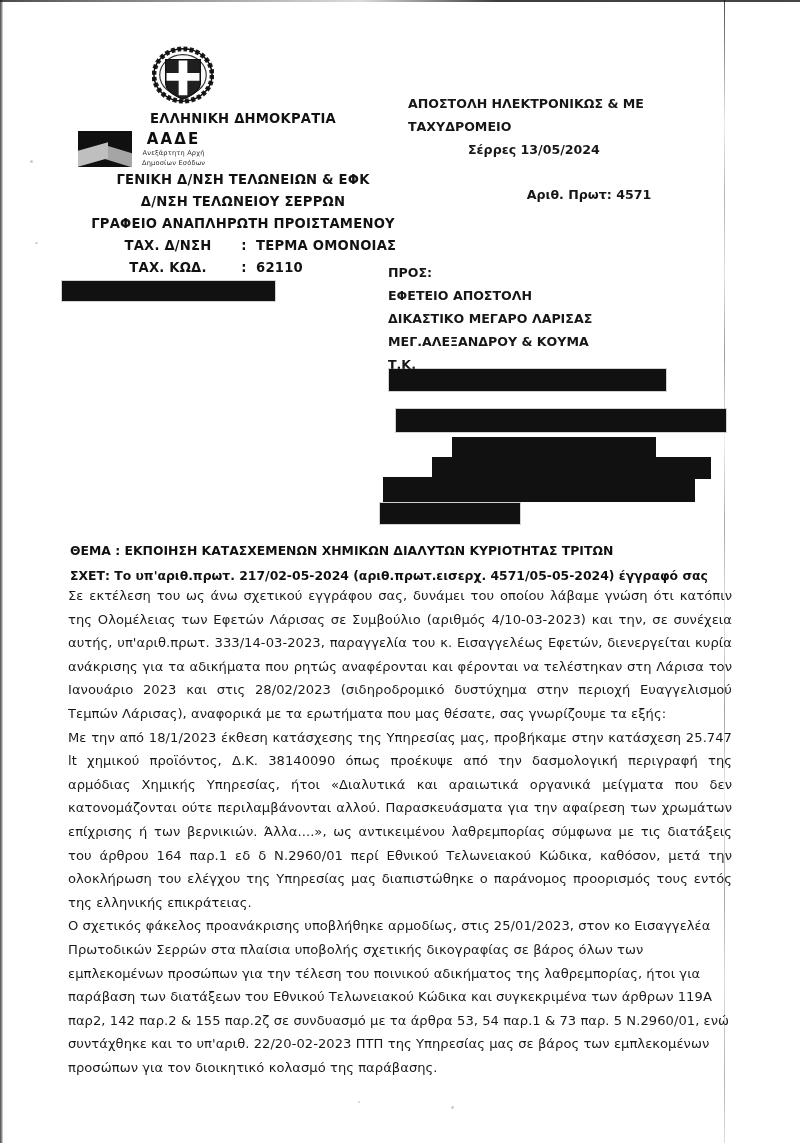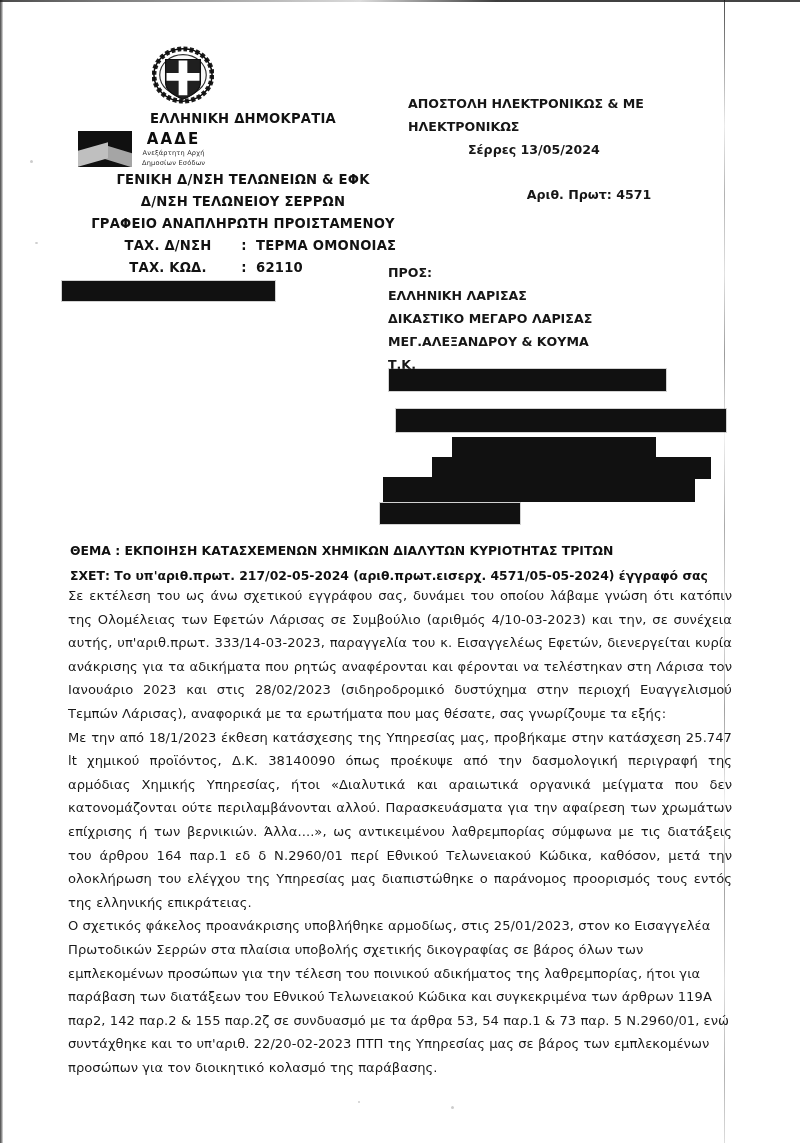--- a/index.html
+++ b/index.html
@@ -252,28 +252,28 @@
       <span class="k">ΤΑΧ. ΚΩΔ.</span>
       <span class="sep">:</span>
       <span class="v">62110</span>
     </div>
   </div>
 
   <div class="redact" style="left:62px;top:281px;width:213px;height:20px;"></div>
 
   <div class="hdr-right">
     <div class="r-line">ΑΠΟΣΤΟΛΗ ΗΛΕΚΤΡΟΝΙΚΩΣ &amp; ΜΕ</div>
-    <div class="r-line">ΗΛΕΚΤΡΟΝΙΚΩΣ</div>
+    <div class="r-line">ΤΑΧΥΔΡΟΜΕΙΟ</div>
     <div class="r-line r-center">Σέρρες 13/05/2024</div>
     <div class="r-line r-center2" style="margin-top:22px;text-align:center;">Αριθ. Πρωτ:  4571</div>
   </div>
 
   <div class="to-block">
     <div class="to-line">ΠΡΟΣ:</div>
-    <div class="to-line">ΕΛΛΗΝΙΚΗ ΛΑΡΙΣΑΣ</div>
+    <div class="to-line">ΕΦΕΤΕΙΟ ΑΠΟΣΤΟΛΗ</div>
     <div class="to-line">ΔΙΚΑΣΤΙΚΟ ΜΕΓΑΡΟ ΛΑΡΙΣΑΣ</div>
     <div class="to-line">ΜΕΓ.ΑΛΕΞΑΝΔΡΟΥ &amp; ΚΟΥΜΑ</div>
     <div class="to-line">Τ.Κ.</div>
   </div>
 
   <div class="redact" style="left:389px;top:369px;width:277px;height:22px;"></div>
   <div class="redact" style="left:396px;top:409px;width:330px;height:23px;"></div>
 
   <div class="redact-poly" style="left:452px;top:437px;width:204px;height:22px;"></div>
   <div class="redact-poly" style="left:432px;top:457px;width:279px;height:22px;"></div>

